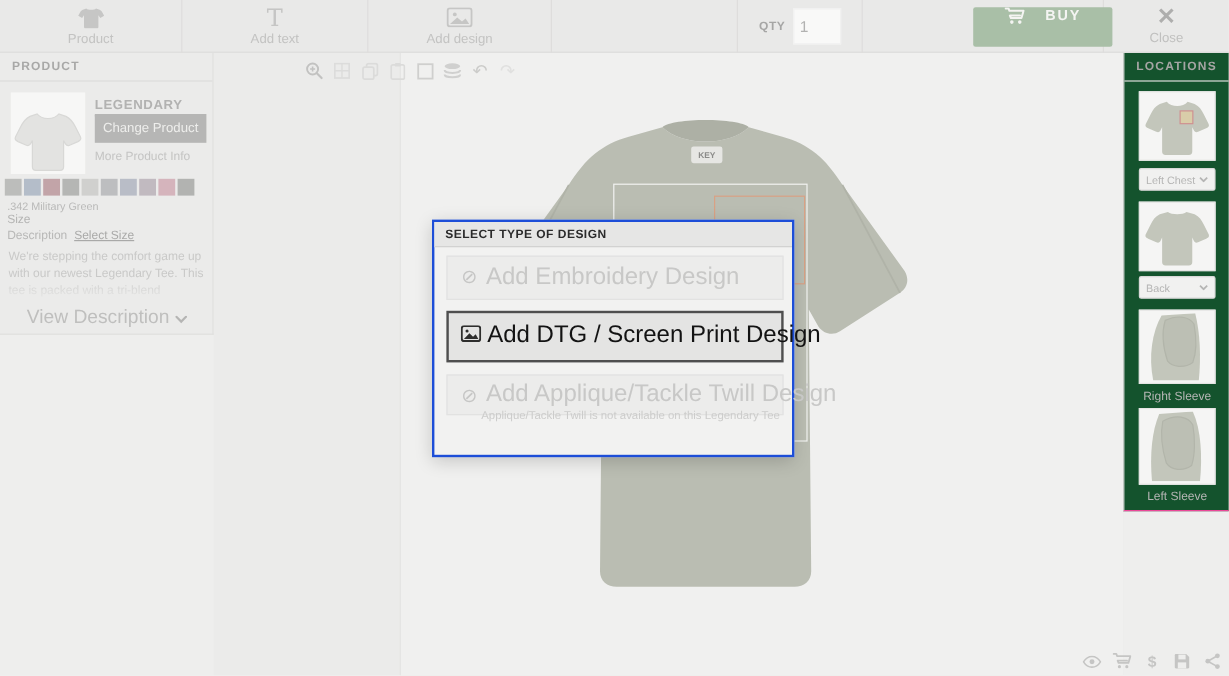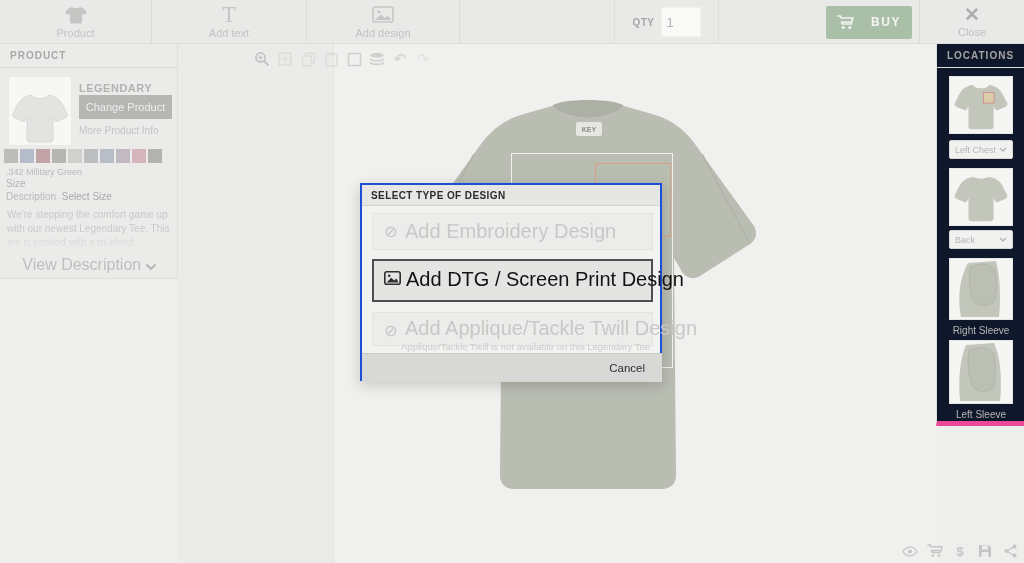--- a/index.html
+++ b/index.html
@@ -17,55 +17,55 @@
   #sec-adddesign { left:307px; width:153px; }
   #sec-spacer { left:460px; width:155px; border-right:1px solid #dedddc; }
   #sec-qty { left:615px; width:104px; flex-direction:row; gap:6px; }
   #sec-price { left:719px; width:100px; }
   #sec-buy { left:819px; width:101px; }
   #sec-close { left:920px; width:104px; border-right:none; }
   .t-serif { font-family:"DejaVu Serif", serif; font-size:20px; color:#c2c2c1; }
   #qty-label { font-size:10px; font-weight:bold; color:#a6a6a5; letter-spacing:.5px; }
   #qty-input { width:40px; height:30px; background:#f9f9f8; border:1px solid #f1f1f0; color:#b2b2b1; font-size:13px; padding-left:5px; font-family:"Liberation Sans",sans-serif; }
   #price-value { font-size:16px; color:#b9b9b8; }
-  #buy-button { width:86px; height:33px; background:var(--buy-green,#a9bfa7); border:none; border-radius:2px; display:flex; align-items:center; justify-content:center; gap:17px; cursor:pointer; }
+  #buy-button { width:116px; height:33px; background:var(--buy-green,#a9bfa7); border:none; border-radius:2px; display:flex; justify-content:center; gap:17px; cursor:pointer; }
   #buy-button span { color:#f4f4f2; font-size:12px; font-weight:bold; letter-spacing:1.5px; }
   #close-x { font-size:19px; font-weight:bold; color:#aeaead; line-height:16px; }
   #sec-close .tb-label { color:#c0c0bf; }
 
   
   #product-panel { position:absolute; left:0; top:44px; width:178px; height:235px; background:#ebebea; border-right:1px solid #dfdfde; border-bottom:1px solid #dfdfde; z-index:4; }
   #product-panel-header { height:24px; line-height:24px; padding-left:10px; font-size:10px; font-weight:bold; letter-spacing:1px; color:#a8a8a7; border-bottom:1px solid #dcdcdb; }
   #product-thumb { position:absolute; left:9px; top:33px; width:62px; height:68px; background:#f7f7f6; }
   #product-name { position:absolute; left:79px; top:38px; font-size:11px; font-weight:bold; letter-spacing:.5px; color:#b2b2b1; }
   #change-product-button { position:absolute; left:79px; top:51px; width:93px; height:24px; background:#b6b6b5; border:none; color:#eeeeec; font-size:11px; cursor:pointer; font-family:Liberation Sans, sans-serif; }
   #more-info-link { position:absolute; left:79px; top:81px; font-size:10px; color:#c4c4c3; cursor:pointer; }
   #swatch-row { position:absolute; left:4px; top:105px; display:flex; gap:2px; }
   .swatch { width:14px; height:14px; cursor:pointer; }
   #color-name { position:absolute; left:6px; top:123px; font-size:9px; color:#b9b9b8; }
   #size-label { position:absolute; left:6px; top:134px; font-size:10px; color:#b3b3b2; }
   #size-row { position:absolute; left:6px; top:147px; font-size:10px; color:#b8b8b7; }
-  #select-size-link { color:#a9a9a8; cursor:pointer; margin-left:3px;text-align:right; }
+  #select-size-link { text-decoration:underline; color:#a9a9a8; cursor:pointer; margin-left:3px;text-align:right; }
   #description-text { position:absolute; left:7px; top:164px; width:165px; height:42px; overflow:hidden; font-size:10px; line-height:14px; color:#c9c9c8; }
   #description-fade { position:absolute; left:7px; top:192px; width:165px; height:15px; background:linear-gradient(rgba(235,235,234,0.25), rgba(235,235,234,0.95)); }
   #view-description { position:absolute; left:0; top:212px; width:178px; text-align:center; font-size:16px; color:#bfbfbe; cursor:pointer; }
   #view-description svg { vertical-align:-1px; }
 
   
   #canvas-area { position:absolute; left:178px; top:44px; width:758px; height:519px; background:#ebebea; }
   #canvas-inner { position:absolute; left:155px; top:0; width:603px; height:519px; background:#f0f0ef; border-left:1px solid #e3e3e2; }
   #canvas-toolbar { position:absolute; left:76px; top:4px; height:22px; display:flex; gap:7px; align-items:center; }
   .ct-icon { width:16px; height:18px; display:flex; align-items:center; justify-content:center; cursor:pointer; font-size:15px; }
 
   #tee-svg { position:absolute; left:152px; top:44px; z-index:1; }
   #print-area-front { position:absolute; left:333px; top:109px; width:162px; height:215px; border:1px solid rgba(252,252,252,0.85); z-index:2; }
   #print-area-leftchest { position:absolute; left:417px; top:119px; width:76px; height:74px; border:1px solid var(--print-area-orange,#d9a184); z-index:2; }
 
   
-  #locations-panel { position:absolute; left:936px; top:44px; width:88px; height:382px; background:#0f172a; border-left:1px solid #dfdfde; border-bottom:5px solid #ec4899; z-index:4; }
+  #locations-panel { position:absolute; left:936px; top:44px; width:88px; height:382px; background:#14532d; border-left:1px solid #dfdfde; border-bottom:1px solid #ec4899; z-index:4; }
   #locations-header { height:24px; line-height:24px; text-align:center; font-size:10px; font-weight:bold; letter-spacing:1px; color:#a5a5a4; border-bottom:1px solid #dcdcdb; }
   .loc-thumb { position:absolute; left:12px; width:64px; background:#f5f5f4; border:1px solid #e5e5e4; display:flex; align-items:center; justify-content:center; cursor:pointer; }
   .loc-select { position:absolute; left:12px; width:64px; height:19px; background:#f1f1f0; border:1px solid #d8d8d7; border-radius:2px; display:flex; align-items:center; justify-content:space-between; padding:0 5px; font-size:9px; color:#b5b5b4; cursor:pointer; }
   .loc-label { position:absolute; left:0; width:88px; text-align:center; font-size:10px; color:#b6b6b5; }
 
   
   #status-icons { position:absolute; right:6px; bottom:4px; display:flex; gap:9px; align-items:center; z-index:5; }
   .st-icon { width:16px; height:16px; display:flex; align-items:center; justify-content:center; color:#c5c5c4; cursor:pointer; font-size:13px; font-weight:bold; }
 
   
@@ -294,23 +294,20 @@
     </span>
     <div class="opt-title">Add DTG / Screen Print Design</div>
   </div>
 
   <div class="modal-option opt-disabled" id="modal-option-3">
     <span class="opt-icon">⊘</span>
     <div class="opt-title">Add Applique/Tackle Twill Design</div>
     <div class="opt-subtitle">Applique/Tackle Twill is not available on this Legendary Tee</div>
   </div>
 
-  <div id="modal-footer">
-    <button id="cancel-button">Cancel</button>
-  </div>
 </div>
 
 <div id="status-icons">
   <span class="st-icon">
       <svg width="17" height="11" viewBox="0 0 17 11">
         <path d="M1,5.5 C3.5,1.5 6,0.8 8.5,0.8 C11,0.8 13.5,1.5 16,5.5 C13.5,9.5 11,10.2 8.5,10.2 C6,10.2 3.5,9.5 1,5.5 Z" fill="none" stroke="#c5c5c4" stroke-width="1.4"></path>
         <circle cx="8.5" cy="5.5" r="2.2" fill="#c5c5c4"></circle>
       </svg>
     </span>
   <span class="st-icon">

